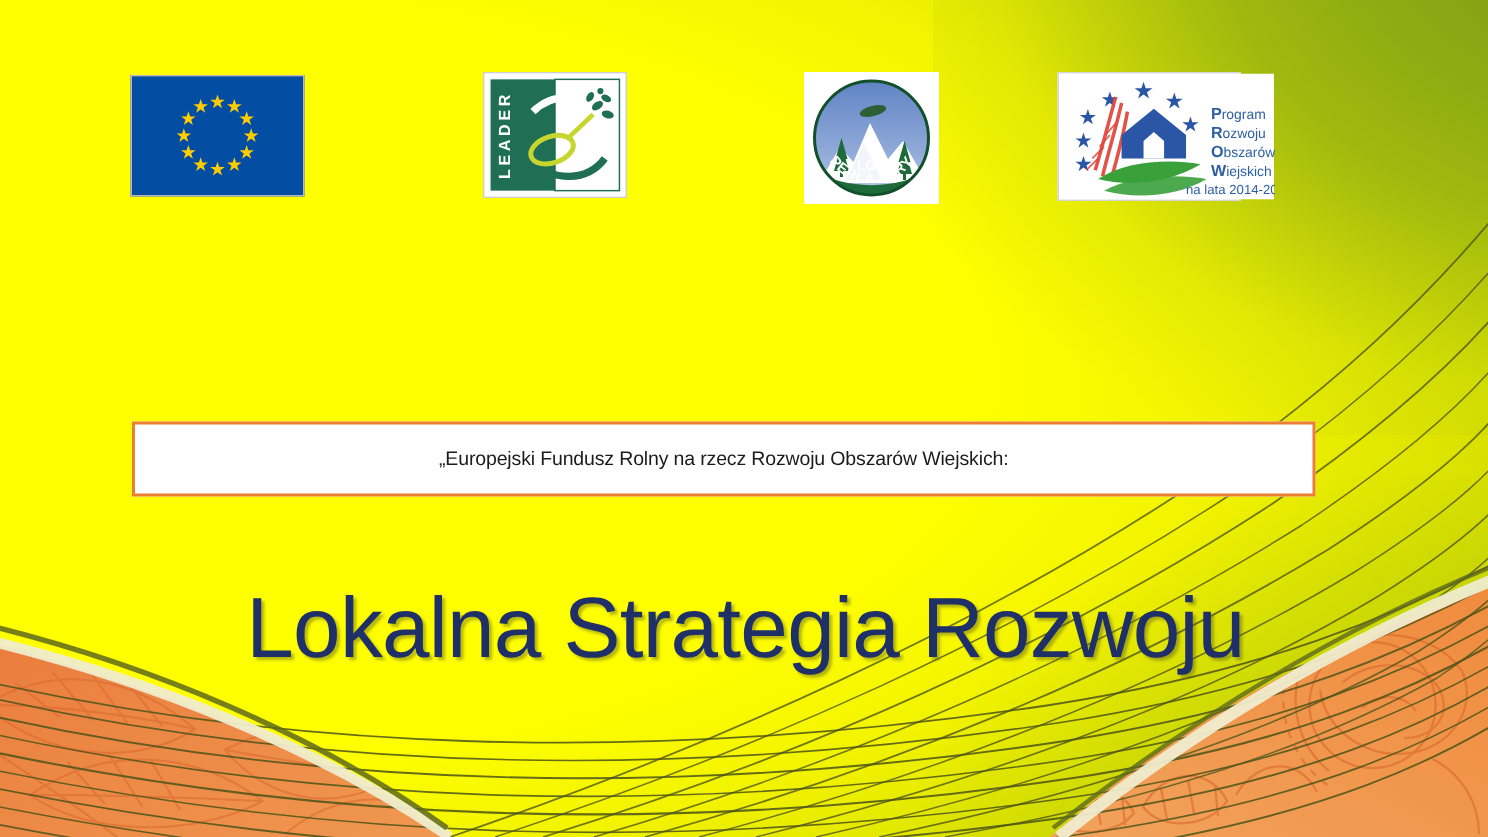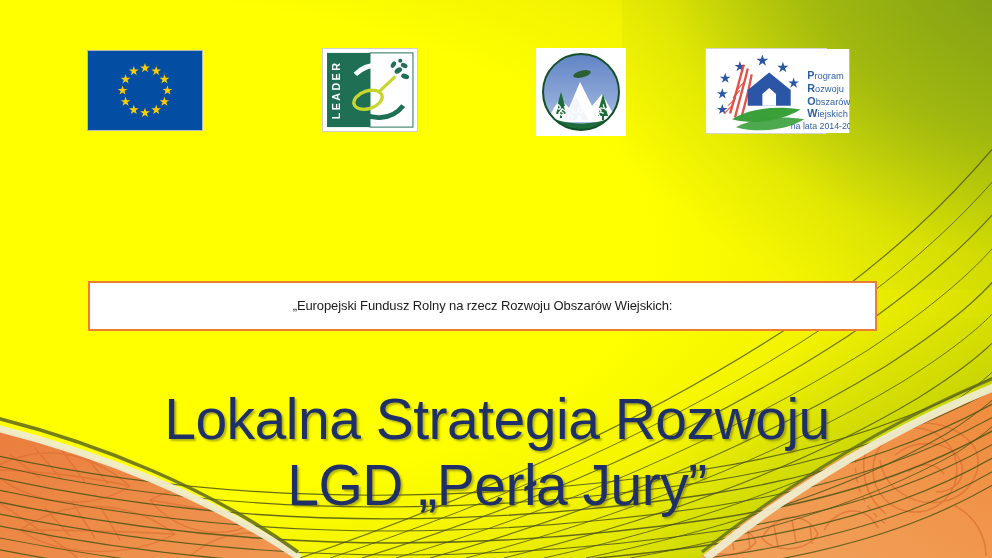--- a/index.html
+++ b/index.html
@@ -416,16 +416,15 @@
       </svg>
     </div>
   </div>
 
   <div class="caption-box z-top">
     <div class="caption-line">„Europejski Fundusz Rolny na rzecz Rozwoju Obszarów Wiejskich:</div>
   </div>
 
   <div class="title-block z-top">
     <div class="title-line">Lokalna Strategia Rozwoju</div>
-    <div class="title-line">LGD „Perła Jury”</div>
   </div>
 
 </div>
 
 </body></html>

